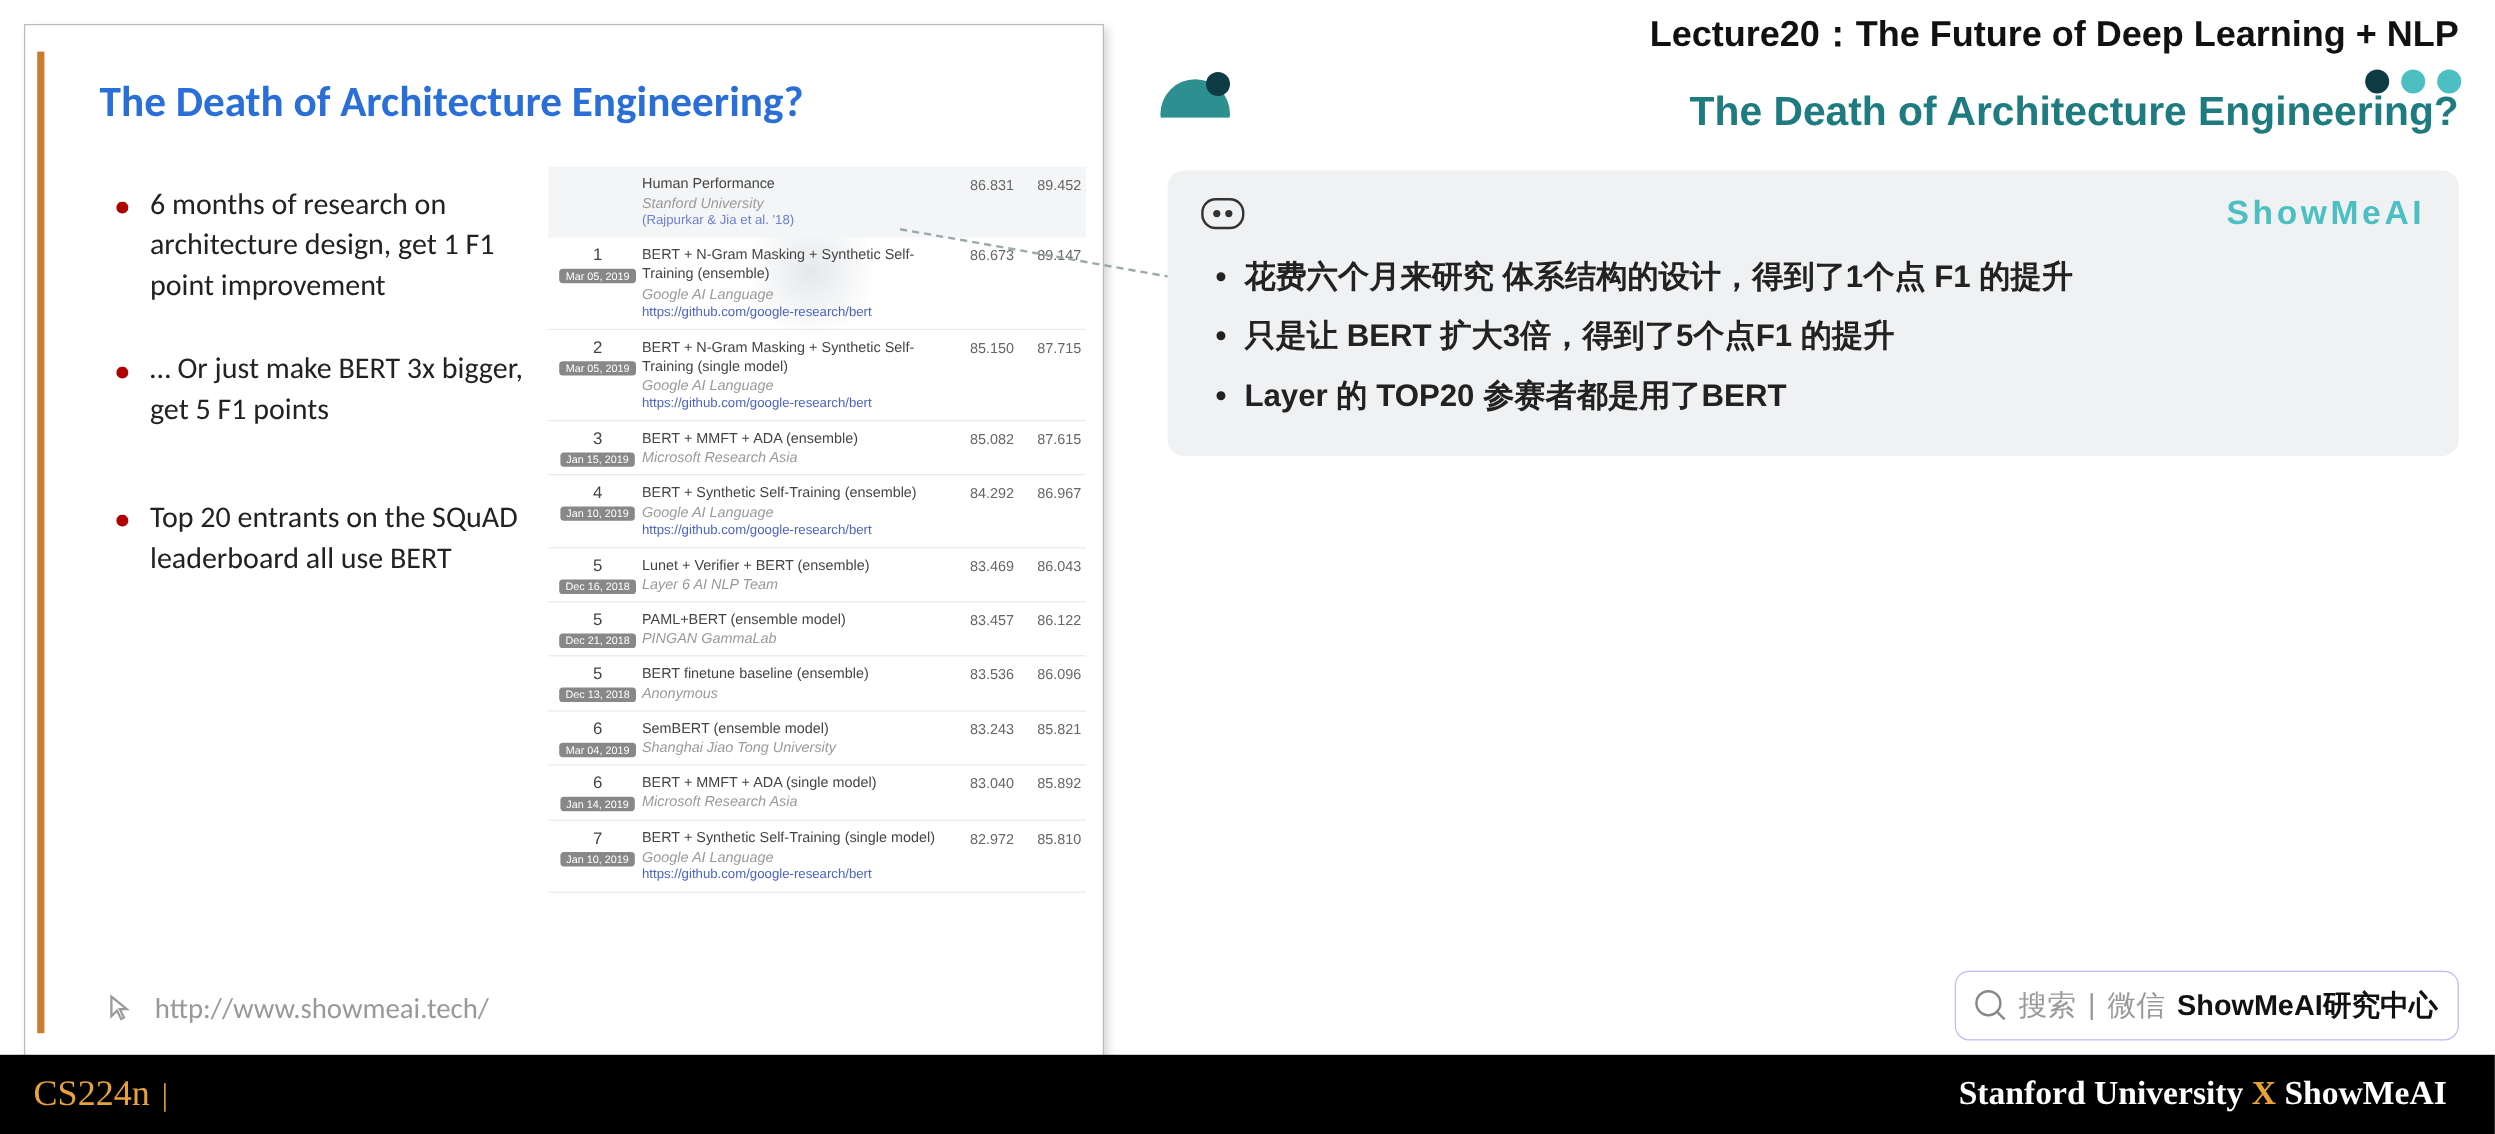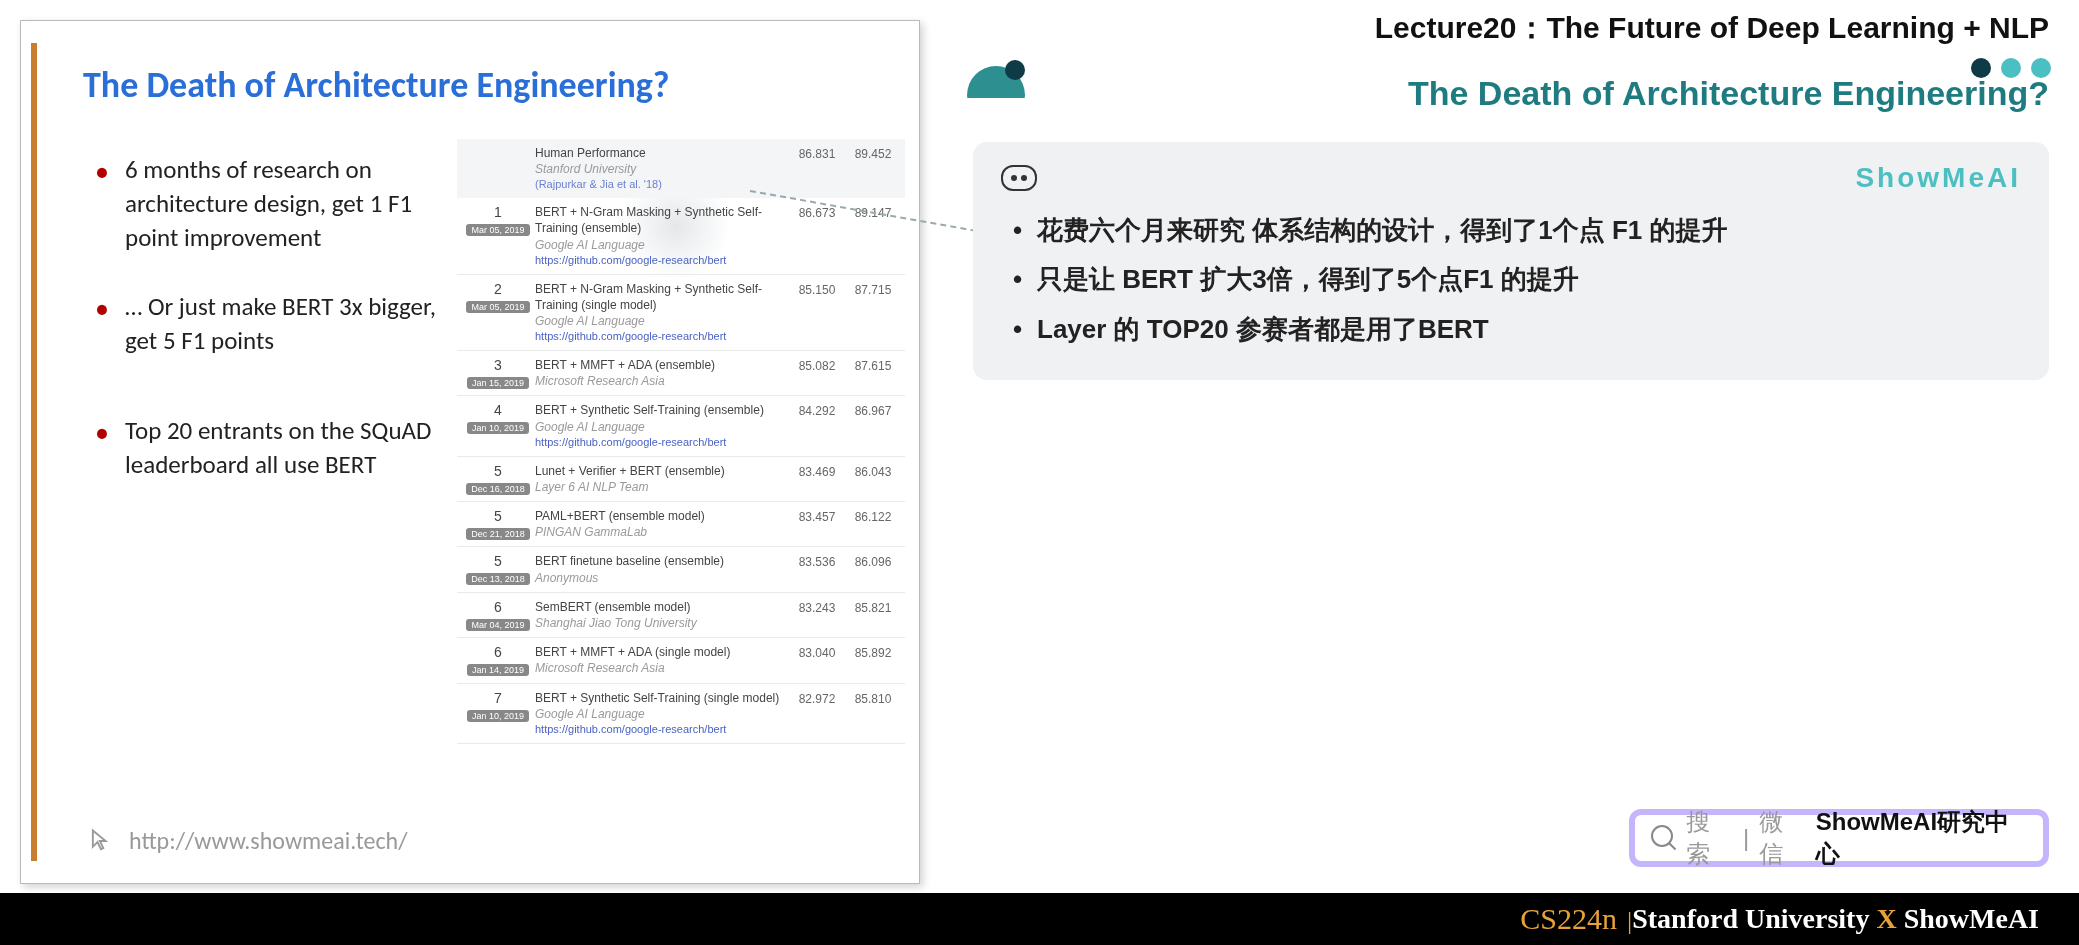--- a/index.html
+++ b/index.html
@@ -129,21 +129,21 @@
     left: 6px;
     top: 0;
     color: #222;
   }
   .search-box {
     position: absolute;
     right: 30px;
     bottom: 78px;
     width: 420px;
     height: 58px;
-    border: 6px solid #c4b5fd;
+    border: 1px solid #c4b5fd;
     border-radius: 12px;
     display: flex;
     align-items: center;
     padding: 0 16px;
     gap: 10px;
   }
   .search-box .mag {
     width: 26px; height: 26px;
     position: relative;
   }
@@ -163,25 +163,25 @@
     transform: rotate(45deg);
     left: 16px; top: 20px;
   }
   .search-box .sl { color: #999; font-size: 24px; }
   .search-box .sb { font-size: 24px; font-weight: 700; color: #111; }
 
   
   .footer {
     position: absolute;
     left: 0; right: 0; bottom: 0;
-    height: 52px;
+    height: 66px;
     background: #000;
     display: flex;
     align-items: center;
-    justify-content: flex-end;
+    justify-content: space-between;
     padding: 0 40px 0 28px;
   }
   .footer .left {
     display: flex;
     align-items: baseline;
     gap: 10px;
     color: #fff;
     font-family: Georgia, serif;
   }
   .footer .left .code { color: #e8a23a; font-size: 30px; font-weight: 400; }
@@ -295,21 +295,21 @@
   }
   .lb .desc-col {
     flex: 1;
     line-height: 1.35;
   }
   .lb .desc-col .name { color: #444; }
   .lb .desc-col .org { color: #9a9a9a; font-style: italic; }
   .lb .desc-col .link { color: #4a62c4; font-size: 11px; }
   .lb .num-col {
     width: 56px;
-    text-align: center;
+    text-align: right;
     color: #666;
     font-size: 12px;
     padding-top: 2px;
   }
 
   
   .connector {
     position: absolute;
     left: 750px;
     top: 190px;

